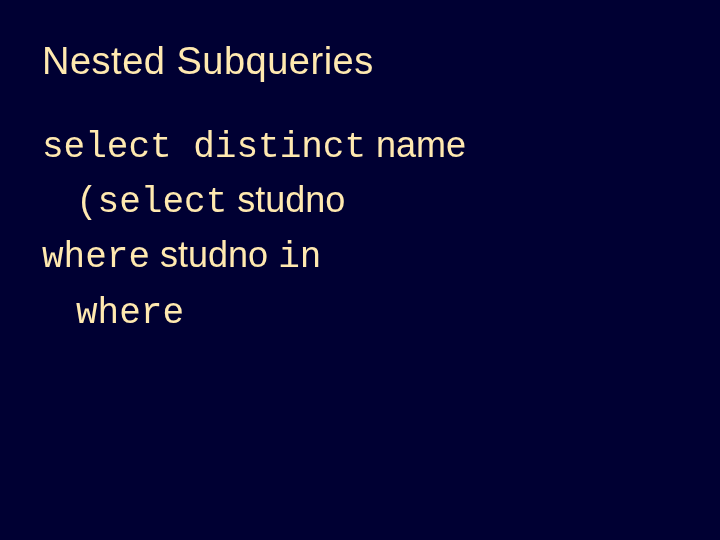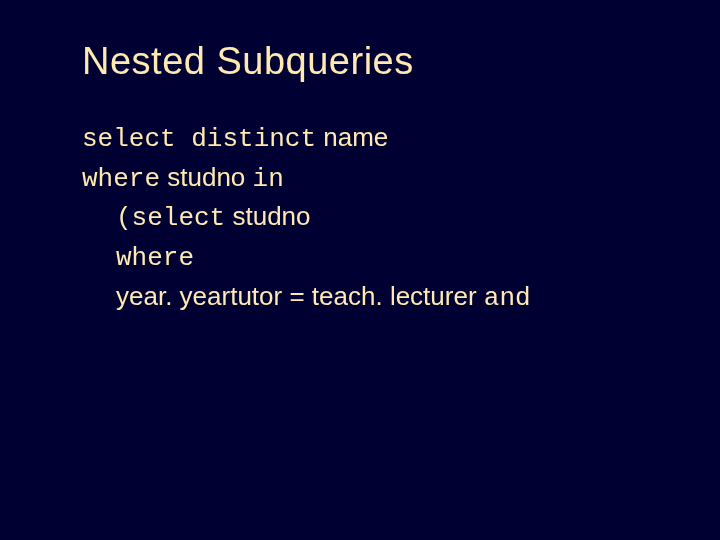--- a/index.html
+++ b/index.html
@@ -8,32 +8,32 @@
     width: 720px;
     height: 540px;
     background: #000033;
     overflow: hidden;
     font-family: Arial, Helvetica, sans-serif;
   }
   .slide {
     box-sizing: border-box;
     width: 720px;
     height: 540px;
-    padding: 40px 60px 40px 82px;
+    padding: 40px 60px 40px 42px;
     color: #ffe9b0;
   }
   .title {
     font-size: 38px;
     font-weight: 400;
     color: #ffe9b0;
     margin: 0 0 36px 0;
     letter-spacing: 0.5px;
   }
   .body {
-    font-size: 26px;
+    font-size: 36px;
     line-height: 1.45;
     color: #ffe9b0;
   }
   .body .line { white-space: pre; }
   .body .indent { padding-left: 34px; }
   .kw {
     font-family: "Courier New", Courier, monospace;
   }
   .id {
     font-family: Arial, Helvetica, sans-serif;
@@ -43,24 +43,23 @@
 <body>
 
 <div class="slide">
   <h1 class="title">Nested Subqueries</h1>
 
   <div class="body">
 
     <div class="line"><span class="kw">select</span><span class="kw"> </span><span class="kw">distinct</span><span class="id"> name</span></div>
 
 
+    <div class="line indent"><span class="kw">(</span><span class="kw">select</span><span class="id"> studno</span></div>
+
     <div class="line"><span class="kw">where</span><span class="id"> studno </span><span class="kw">in</span></div>
-
-    <div class="line indent"><span class="kw">(</span><span class="kw">select</span><span class="id"> studno</span></div>
 
 
     <div class="line indent"><span class="kw">where</span></div>
 
-    <div class="line indent"><span class="id">year. yeartutor = teach. lecturer </span><span class="kw">and</span></div>
 
 
   </div>
 </div>
 
 </body></html>

